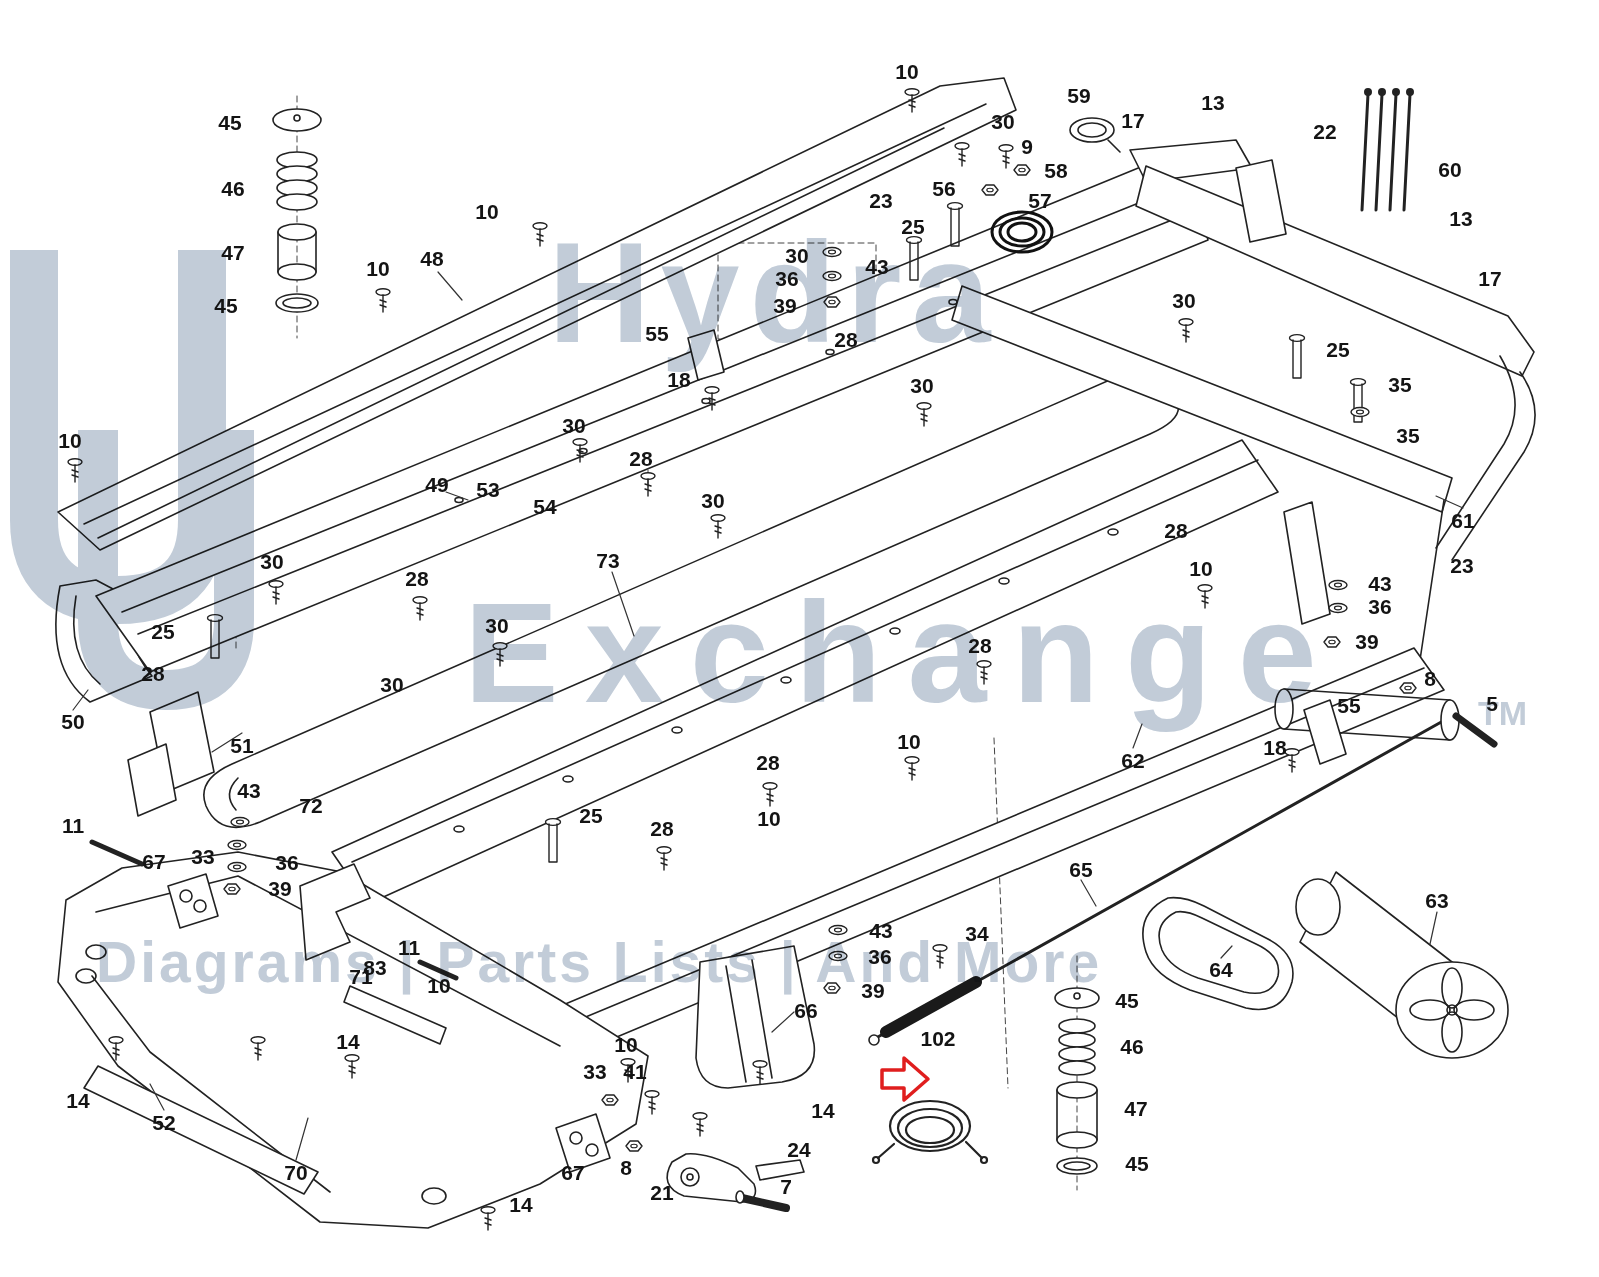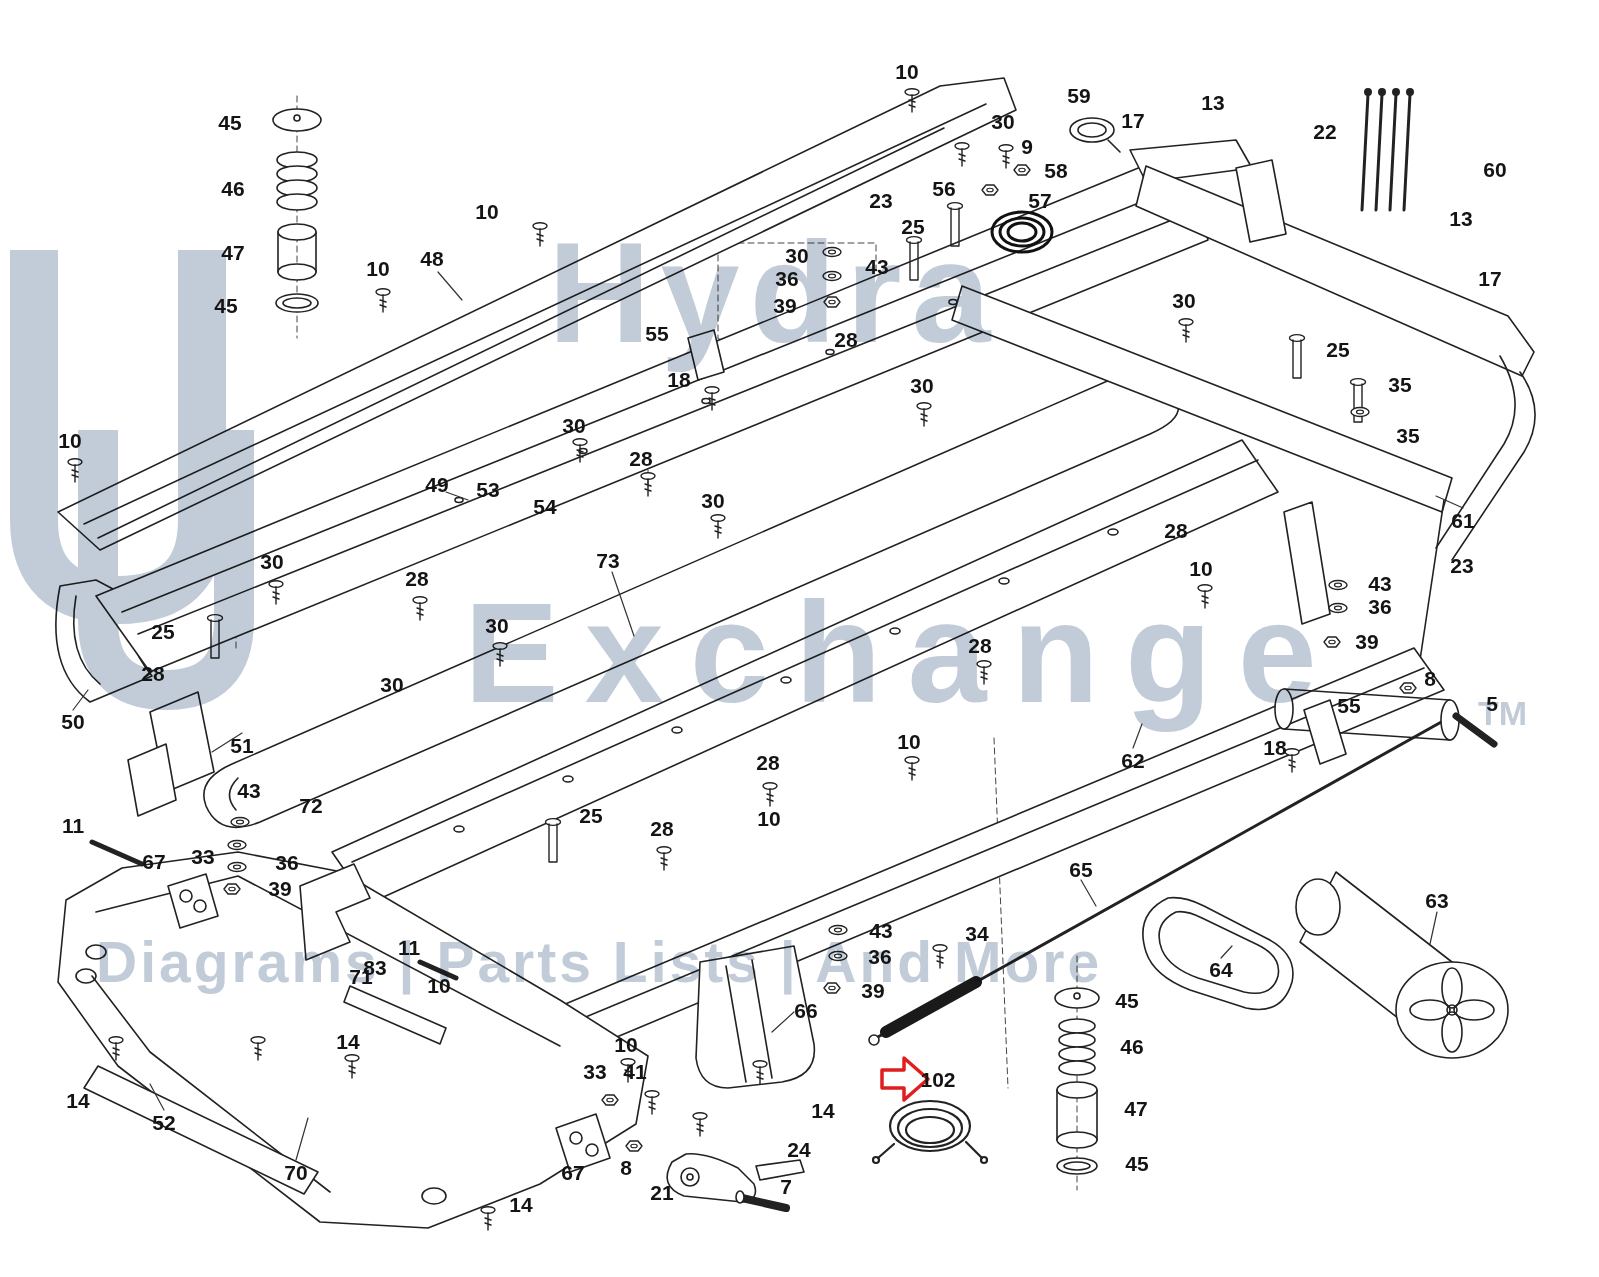--- a/index.html
+++ b/index.html
@@ -344,21 +344,21 @@
       <div class="label" style="left: 432px; top: 258px;">48</div>
       <div class="label" style="left: 487px; top: 211px;">10</div>
       <div class="label" style="left: 70px; top: 440px;">10</div>
       <div class="label" style="left: 907px; top: 71px;">10</div>
       <div class="label" style="left: 1003px; top: 121px;">30</div>
       <div class="label" style="left: 1027px; top: 146px;">9</div>
       <div class="label" style="left: 1079px; top: 95px;">59</div>
       <div class="label" style="left: 1133px; top: 120px;">17</div>
       <div class="label" style="left: 1213px; top: 102px;">13</div>
       <div class="label" style="left: 1325px; top: 131px;">22</div>
-      <div class="label" style="left: 1450px; top: 169px; margin-left: 45px;">60</div>
+      <div class="label" style="left: 1450px; top: 169px;">60</div>
       <div class="label" style="left: 1461px; top: 218px;">13</div>
       <div class="label" style="left: 1490px; top: 278px;">17</div>
       <div class="label" style="left: 944px; top: 188px;">56</div>
       <div class="label" style="left: 1056px; top: 170px;">58</div>
       <div class="label" style="left: 1040px; top: 200px;">57</div>
       <div class="label" style="left: 881px; top: 200px;">23</div>
       <div class="label" style="left: 913px; top: 226px;">25</div>
       <div class="label" style="left: 797px; top: 255px;">30</div>
       <div class="label" style="left: 787px; top: 278px;">36</div>
       <div class="label" style="left: 785px; top: 305px;">39</div>
@@ -427,21 +427,21 @@
       <div class="label" style="left: 1136px; top: 1108px;">47</div>
       <div class="label" style="left: 1137px; top: 1163px;">45</div>
       <div class="label" style="left: 806px; top: 1010px;">66</div>
       <div class="label" style="left: 348px; top: 1041px;">14</div>
       <div class="label" style="left: 626px; top: 1044px;">10</div>
       <div class="label" style="left: 595px; top: 1071px;">33</div>
       <div class="label" style="left: 635px; top: 1071px;">41</div>
       <div class="label" style="left: 78px; top: 1100px;">14</div>
       <div class="label" style="left: 164px; top: 1122px;">52</div>
       <div class="label" style="left: 823px; top: 1110px;">14</div>
-      <div class="label" style="left: 938px; top: 1079px;">102</div>
+      <div class="label" style="left: 938px; top: 1038px;">102</div>
       <div class="label" style="left: 296px; top: 1172px;">70</div>
       <div class="label" style="left: 573px; top: 1172px;">67</div>
       <div class="label" style="left: 626px; top: 1167px;">8</div>
       <div class="label" style="left: 662px; top: 1192px;">21</div>
       <div class="label" style="left: 799px; top: 1149px;">24</div>
       <div class="label" style="left: 786px; top: 1186px;">7</div>
       <div class="label" style="left: 521px; top: 1204px;">14</div>
     </div>
 
 </div>

